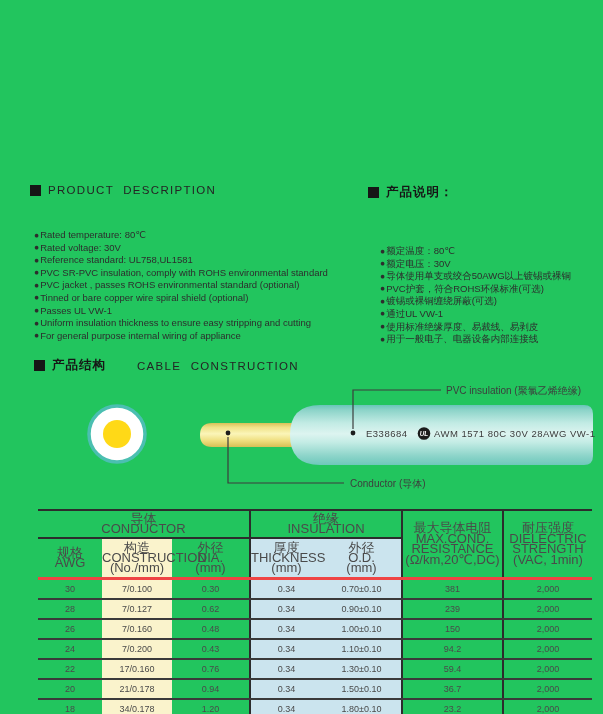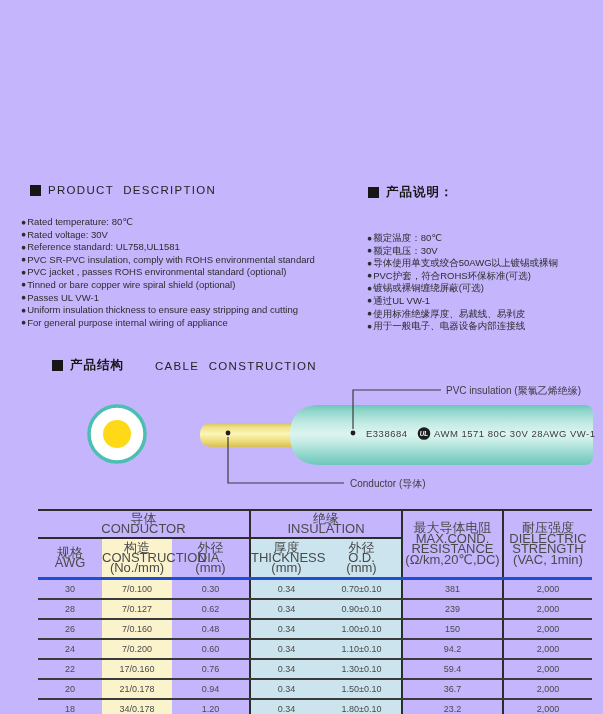--- a/index.html
+++ b/index.html
@@ -1,51 +1,51 @@
 <!DOCTYPE html>
 <html><head>
 <meta charset="utf-8">
 <style>
   html,body{margin:0;padding:0;background:#fff;}
-  .page{position:relative;width:603px;height:714px;background:#c4b5fd;overflow:hidden;
+  .page{position:relative;width:603px;height:714px;background:#22c55e;overflow:hidden;
         font-family:"Liberation Sans","DejaVu Sans",sans-serif;color:#333;}
 
   
   .sec-title{position:absolute;display:flex;align-items:center;gap:7px;}
   .sq{width:11px;height:11px;background:#161616;flex:0 0 auto;}
   .t-en{font-size:11.5px;letter-spacing:1.3px;word-spacing:5px;color:#242424;}
   .t-cn{font-size:12.5px;font-weight:bold;letter-spacing:1px;color:#161616;}
 
   #title-desc{left:30px;top:184px;}
   #title-notes{left:368px;top:184px;}
-  #title-construction{left:28px;top:357px;padding-left:24px;}
+  #title-construction{left:10px;top:357px;padding-left:24px;}
   #title-construction .t-en{margin-left:24px;}
 
   
-  .spec-list{position:absolute;margin:0;padding:0;list-style:none;
+  .spec-list{position:absolute;margin:13px;padding:0;list-style:none;
              font-size:9.5px;line-height:11.6px;color:#2d2d2d;}
   .spec-list li{white-space:nowrap;}
   .spec-list li::before{content:"●";font-size:8.5px;margin-right:1px;position:relative;top:-0.5px;}
   #list-desc{left:21px;top:216px;width:345px;}
   #list-notes{left:367px;top:232px;width:236px;}
 
   
   #diagram{position:absolute;left:0;top:376px;}
   .svg-label{font-size:10px;fill:#3d3d3d;}
   .svg-print{font-size:9.5px;letter-spacing:0.5px;fill:#3b3b3b;}
 
   
   #spec-table-wrap{position:absolute;left:38px;top:509px;width:554px;}
   table{width:554px;border-collapse:collapse;table-layout:fixed;border-top:2px solid #2c2c2c;}
   th,td{padding:0;text-align:center;font-weight:normal;color:#4a4a4a;}
   thead th{font-size:13px;white-space:pre-line;line-height:10px;}
   tr.group-row th{height:26px;line-height:10.5px;}
   th.grp{border-bottom:2px solid #2c2c2c;}
   tr.head-row th{height:38px;}
-  tr.head-row th, th.span2{border-bottom:3px solid #1d4ed8;}
+  tr.head-row th, th.span2{border-bottom:3px solid #ef4444;}
   td{height:18px;font-size:9px;border-bottom:2px solid #3a3a3a;}
   .vr{border-right:2px solid #2c2c2c;}
   .hl-y{background:#FAF3CC;}
   .hl-b{background:#CBE4EE;}
 </style>
 </head>
 <body>
 
 <div class="page">
 
@@ -197,21 +197,21 @@
             <td class="hl-y">7/0.160</td>
             <td class="vr">0.48</td>
             <td class="hl-b">0.34</td>
             <td class="hl-b vr">1.00±0.10</td>
             <td class="vr">150</td>
             <td>2,000</td>
           </tr>
           <tr>
             <td>24</td>
             <td class="hl-y">7/0.200</td>
-            <td class="vr">0.60</td>
+            <td class="vr">0.43</td>
             <td class="hl-b">0.34</td>
             <td class="hl-b vr">1.10±0.10</td>
             <td class="vr">94.2</td>
             <td>2,000</td>
           </tr>
           <tr>
             <td>22</td>
             <td class="hl-y">17/0.160</td>
             <td class="vr">0.76</td>
             <td class="hl-b">0.34</td>

